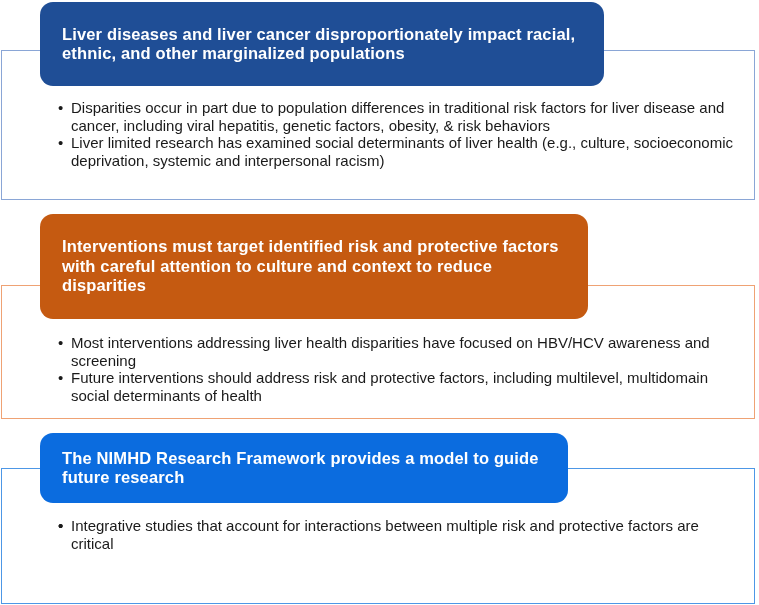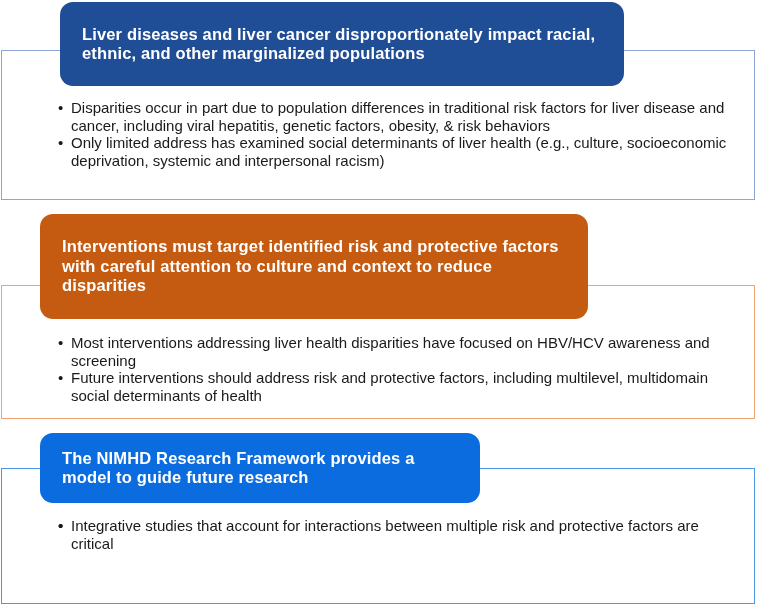--- a/index.html
+++ b/index.html
@@ -58,49 +58,49 @@
       padding-left: 13px;
     }
     .bullets li .bullet-dot {
       position: absolute;
       left: 0;
       top: 0;
     }
 
     
     #s1 .outline { top: 50px; height: 150px; border-color: #8aa6d6; }
-    #s1 .header-box { top: 2px; width: 564px; height: 84px; background: #1f4e96; margin-left: 20px; }
+    #s1 .header-box { top: 2px; width: 564px; height: 84px; background: #1f4e96; }
     #s1 .bullets { top: 99px; }
 
     
     #s2 .outline { top: 285px; height: 134px; border-color: #efa274; }
     #s2 .header-box { top: 214px; width: 548px; height: 105px; background: #c55a11; align-items: center; }
     #s2 .bullets { top: 334px; }
 
     
     #s3 .outline { top: 468px; height: 136px; border-color: #4d97e6; }
-    #s3 .header-box { top: 433px; width: 440px; height: 70px; background: #0b6cdf; }
+    #s3 .header-box { top: 433px; width: 528px; height: 70px; background: #0b6cdf; }
     #s3 .bullets { top: 517px; }
   </style>
 </head>
 <body>
 
 <div class="section" id="s1">
   <div class="outline"></div>
   <div class="header-box">
     <span>Liver diseases and liver cancer disproportionately impact racial, ethnic, and other marginalized populations</span>
   </div>
   <ul class="bullets">
     <li>
       <span class="bullet-dot">•</span>
       <span>Disparities occur in part due to population differences in traditional risk factors for liver disease and cancer, including viral hepatitis, genetic factors, obesity, &amp; risk behaviors</span>
     </li>
     <li>
       <span class="bullet-dot">•</span>
-      <span>Only limited address has examined social determinants of liver health (e.g., culture, socioeconomic deprivation, systemic and interpersonal racism)</span>
+      <span>Liver limited research has examined social determinants of liver health (e.g., culture, socioeconomic deprivation, systemic and interpersonal racism)</span>
     </li>
   </ul>
 </div>
 
 <div class="section" id="s2">
   <div class="outline"></div>
   <div class="header-box">
     <span>Interventions must target identified risk and protective factors with careful attention to culture and context to reduce disparities</span>
   </div>
   <ul class="bullets">

